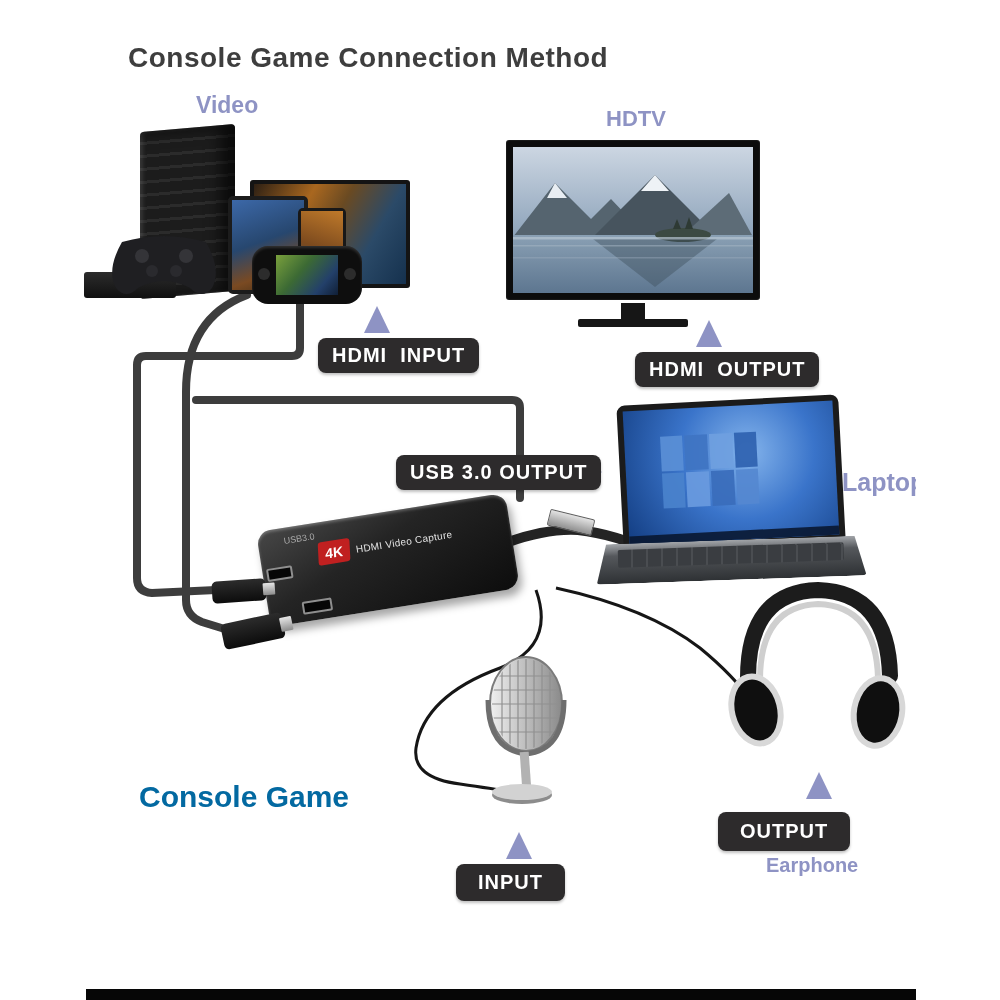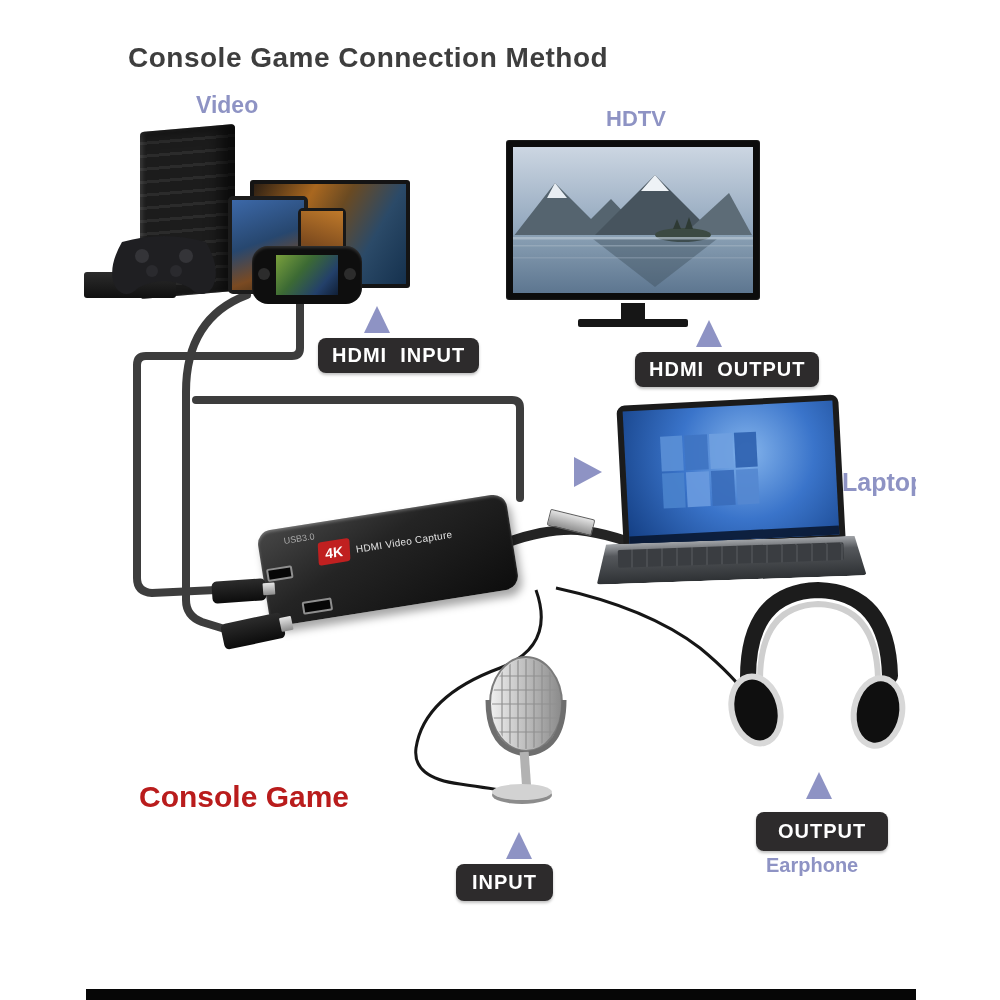--- a/index.html
+++ b/index.html
@@ -9,30 +9,30 @@
   .title { position:absolute; left:128px; top:42px; font-size:28px; font-weight:bold; color:#3e3e3e; letter-spacing:.5px; z-index:7; }
 
   .lav { position:absolute; color:#8e93c4; font-weight:bold; z-index:7; }
   .game-label   { left:196px; top:92px;  font-size:23px; }
   .hdtv-label   { left:606px; top:106px; font-size:22px; }
   .laptop-label { left:842px; top:468px; font-size:25px; }
   .mic-label    { left:452px; top:906px; font-size:24px; width:160px; text-align:center; }
   .ear-label    { left:766px; top:854px; font-size:20px; }
 
   .footer { position:absolute; left:88px; top:773px; width:312px; text-align:center;
-            font-size:30px; line-height:48px; font-weight:bold; color:#b91c1c; z-index:7; }
+            font-size:30px; line-height:48px; font-weight:bold; color:#0369a1; z-index:7; }
 
   .badge { position:absolute; background:#2d2b2c; color:#fff; font-weight:bold; font-size:20px;
            letter-spacing:1px; padding:6px 14px; border-radius:8px; white-space:pre; z-index:6;
            box-shadow:0 2px 3px rgba(0,0,0,.25); }
   .badge-hdmi-input  { left:318px; top:338px; }
   .badge-hdmi-output { left:614px; top:352px;margin-left:21px; }
   .badge-usb-output  { left:396px; top:455px; }
-  .badge-mic-input   { left:456px; top:864px; padding:7px 16px; }
-  .badge-ear-output  { left:756px; top:812px; padding:8px 22px; }
+  .badge-mic-input   { left:456px; top:864px; padding:7px 22px; }
+  .badge-ear-output  { left:718px; top:812px; padding:8px 22px; }
 
   .arrow-up { position:absolute; width:0; height:0; z-index:5;
               border-left:13px solid transparent; border-right:13px solid transparent;
               border-bottom:27px solid #8e93c4; }
   .arrow-right { position:absolute; width:0; height:0; z-index:5;
               border-top:15px solid transparent; border-bottom:15px solid transparent;
               border-left:28px solid #8e93c4; }
   .arrow-hdmi-input  { left:364px; top:306px; }
   .arrow-hdmi-output { left:696px; top:320px; }
   .arrow-usb         { left:574px; top:457px; }
@@ -280,20 +280,21 @@
     </g>
   </svg>
   <div class="lav ear-label">Earphone</div>
 
   <div class="arrow-up arrow-hdmi-input"></div>
   <div class="badge badge-hdmi-input">HDMI  INPUT</div>
 
   <div class="arrow-up arrow-hdmi-output"></div>
   <div class="badge badge-hdmi-output">HDMI  OUTPUT</div>
 
+  <div class="badge badge-usb-output">USB 3.0 OUTPUT</div>
   <div class="arrow-right arrow-usb"></div>
 
   <div class="arrow-up arrow-mic"></div>
   <div class="badge badge-mic-input">INPUT</div>
 
   <div class="arrow-up arrow-ear"></div>
   <div class="badge badge-ear-output">OUTPUT</div>
 
   <div class="footer">
     <div>Console Game</div>

